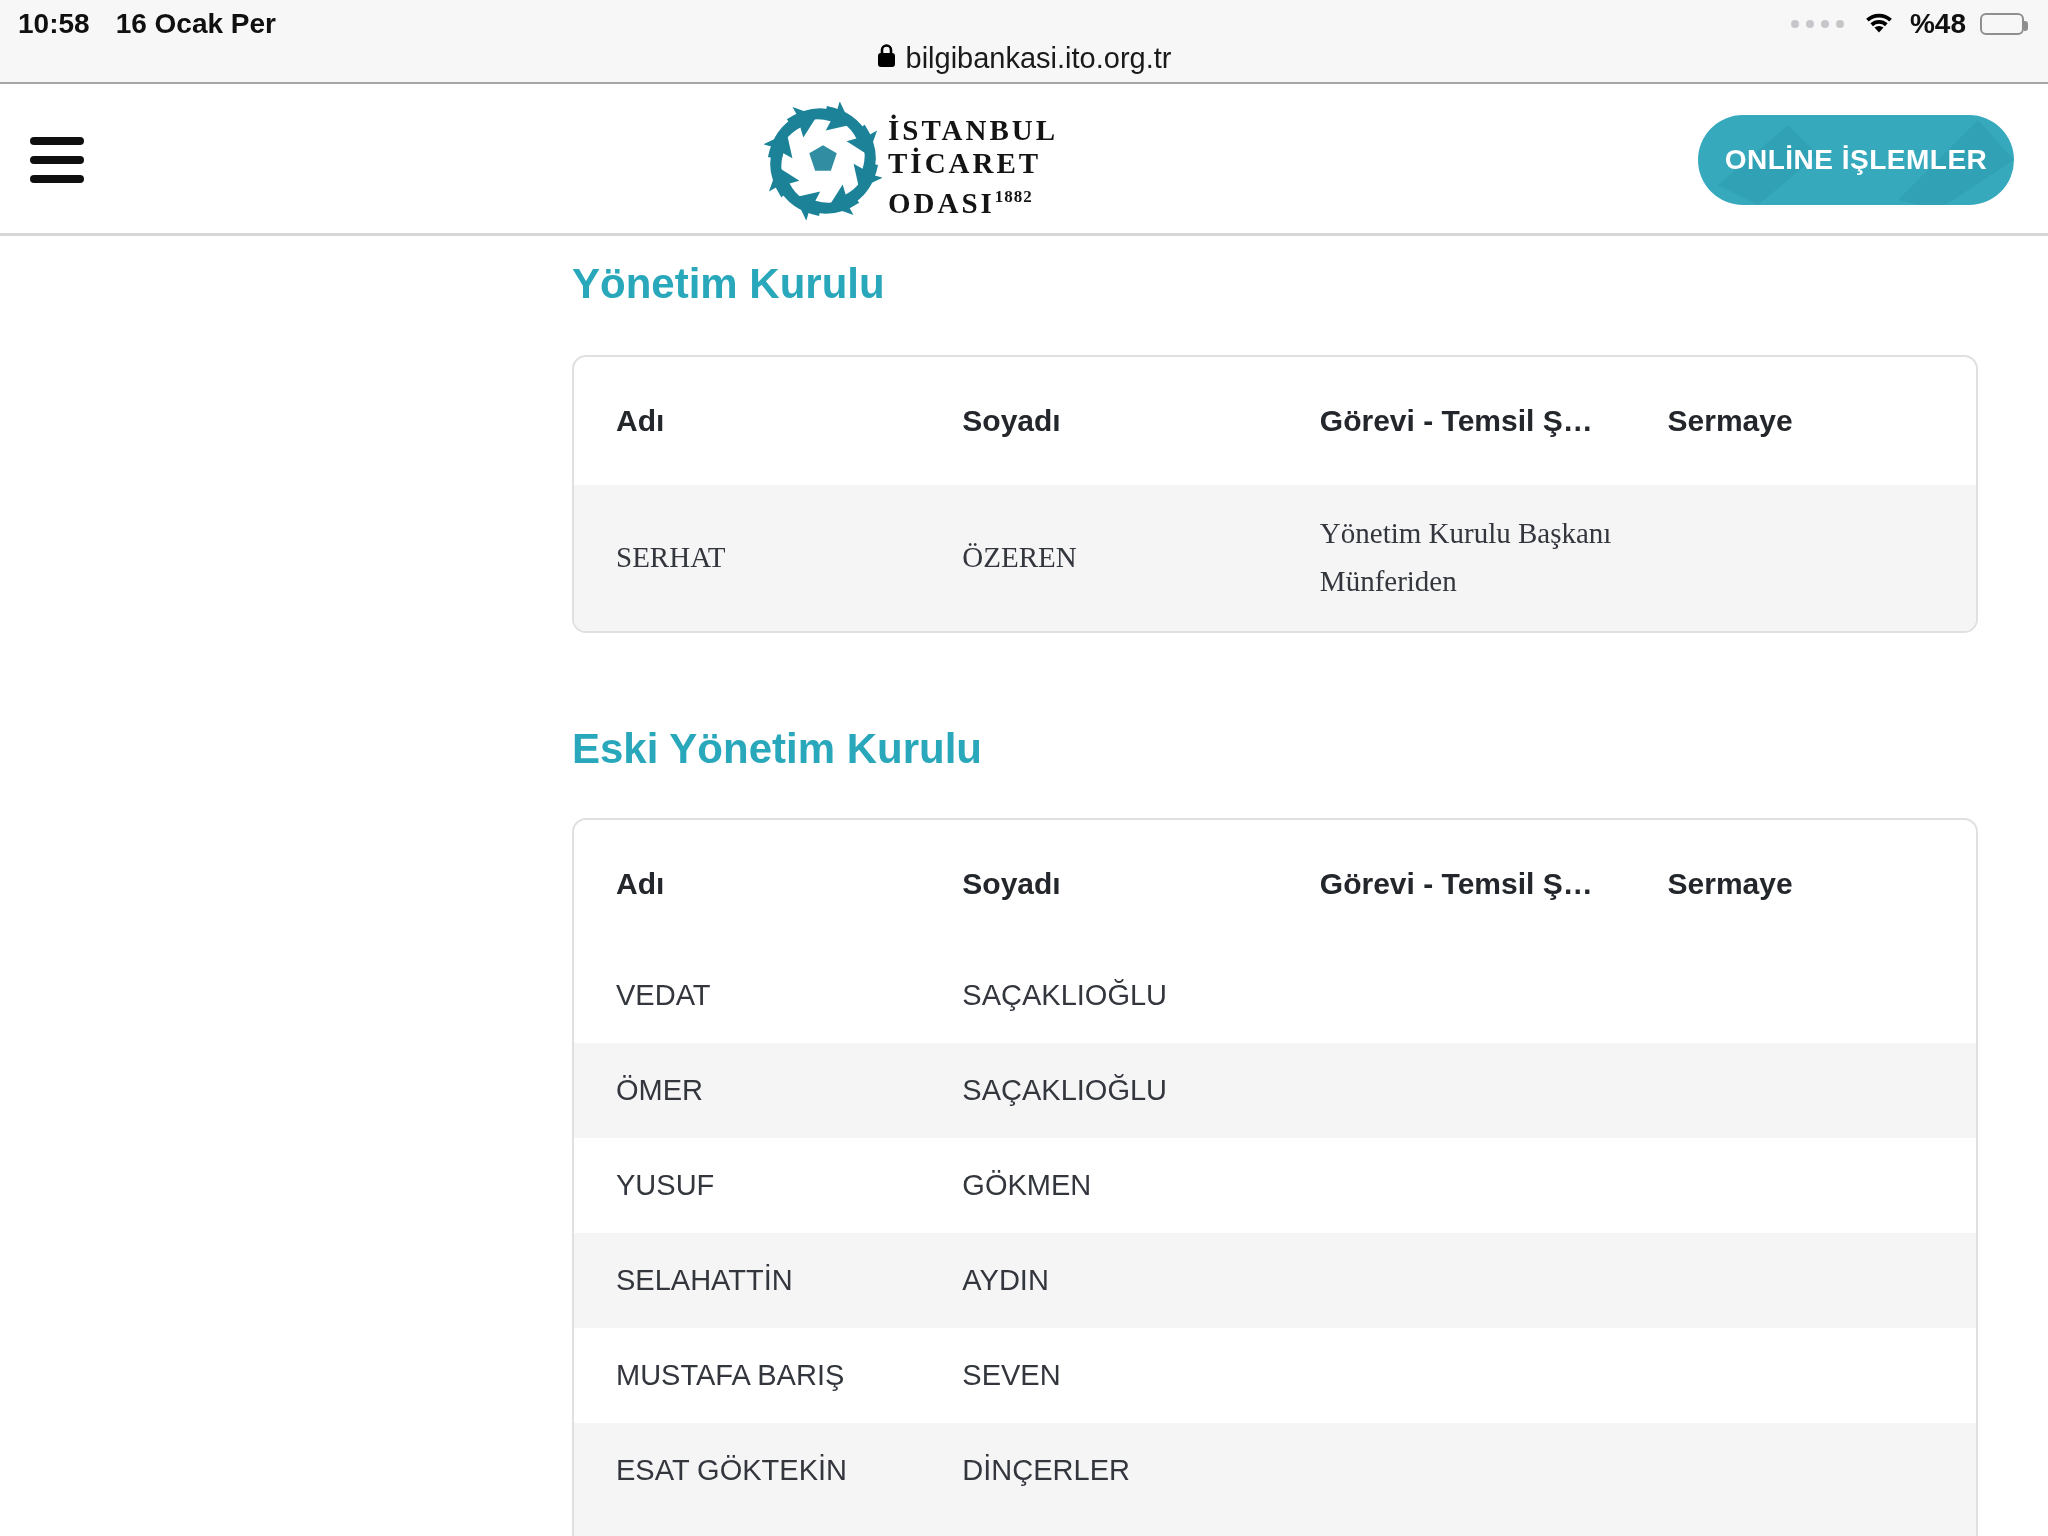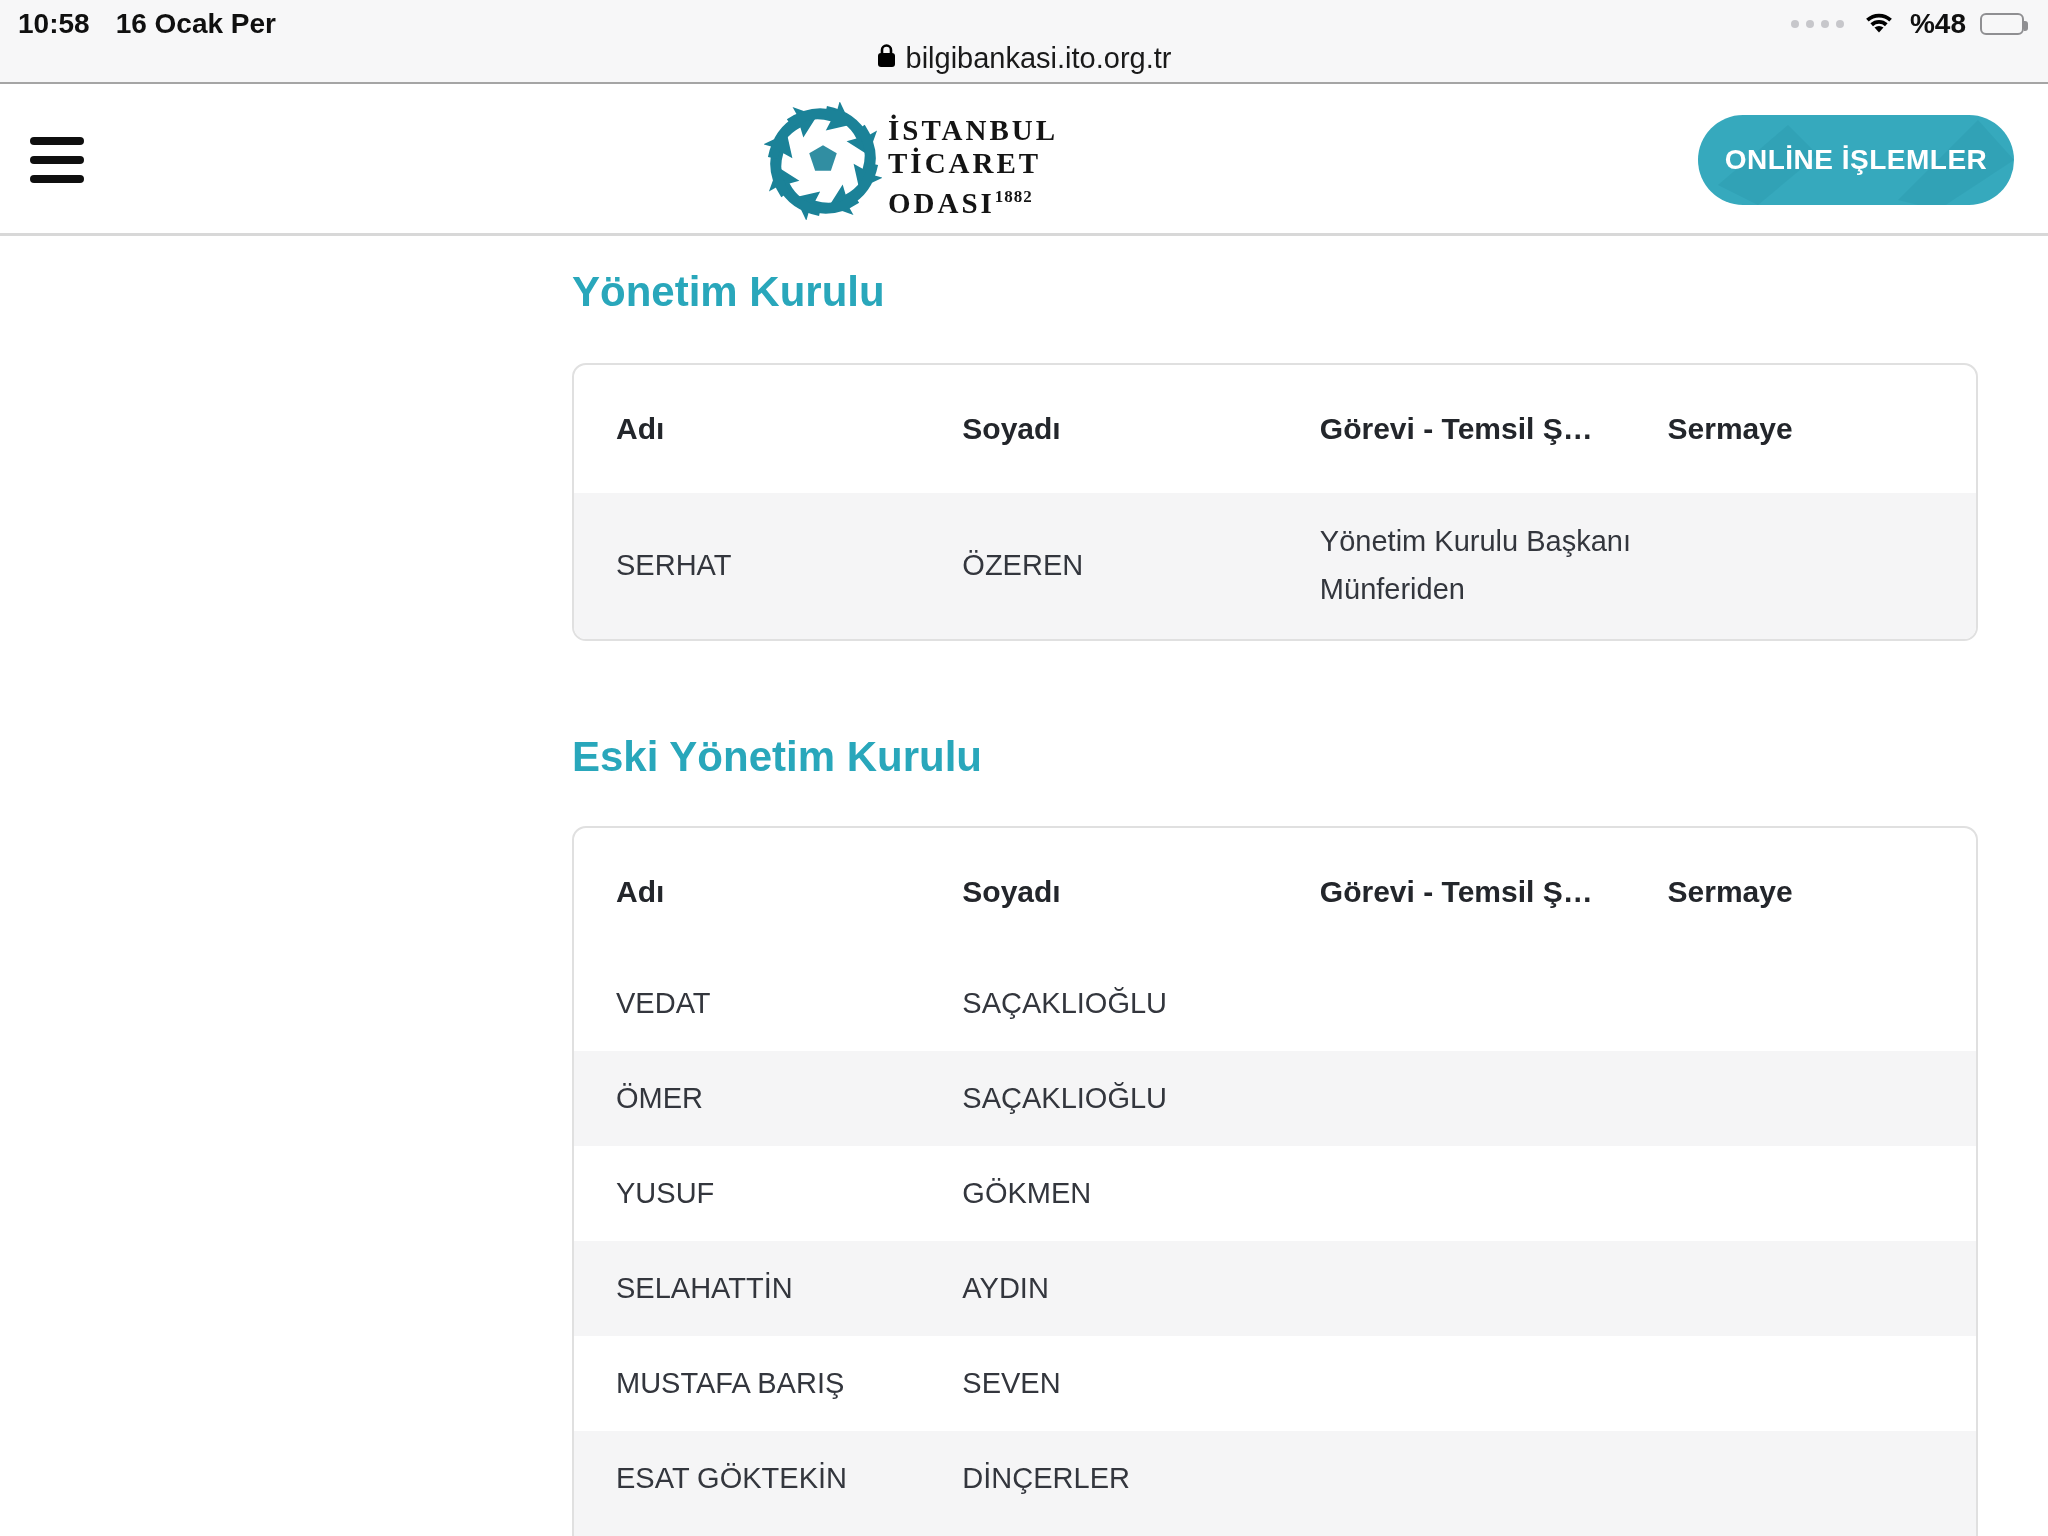--- a/index.html
+++ b/index.html
@@ -27,31 +27,31 @@
   .logo-icon { width:118px; height:118px; }
   .logo-text { font-family:"Liberation Serif","DejaVu Serif",serif; font-weight:700; color:#141414; font-size:29px; line-height:33px; letter-spacing:3px; }
   .logo-text sup { font-size:17px; letter-spacing:1px; }
   .online-btn { position:absolute; right:34px; top:31px; width:316px; height:90px; border:none; border-radius:45px; background:#36a9bd; color:#ffffff; font-family:inherit; font-size:28px; font-weight:700; letter-spacing:0.5px; cursor:pointer; overflow:hidden; }
   .online-btn svg.pattern { position:absolute; left:0; top:0; width:100%; height:100%; opacity:0.10; }
   .online-btn .lbl { position:relative; }
 
   
   .content { margin-left:572px; width:1406px; }
   .section-title { color:#29a7bb; font-size:42px; font-weight:700; }
-  #title-1 { margin-top:32px; }
+  #title-1 { margin-top:24px; }
   #title-2 { margin-top:92px; }
 
   .board-table { margin-top:47px; border:2px solid #e0e0e0; border-radius:14px; overflow:hidden; background:#fff; }
   #table-2 { margin-top:45px; }
   .tr { display:grid; grid-template-columns:27.7% 25.5% 24.8% 22%; align-items:center; }
   .tr .td:first-child, .tr .th:first-child { padding-left:42px; }
   .thead { height:128px; }
   .th { font-size:30px; font-weight:700; color:#23262b; white-space:nowrap; overflow:hidden; }
   .td { font-size:29px; color:#33363d; line-height:1.65; padding-right:30px; }
-  #table-1 .tbody-row { min-height:146px; background:#f5f5f6; }
+  #table-1 .tbody-row { min-height:146px; background:#f5f5f6;font-family:Liberation Serif, serif; }
   #table-2 .tr.data { height:95px; }
   #table-2 .tr.data:nth-child(odd) { background:#f5f5f6; }
   .row-sliver { height:90px; background:#f5f5f6; }
 </style>
 </head>
 <body>
 
 <div class="chrome">
   <div class="status-bar">
     <div class="status-left">

